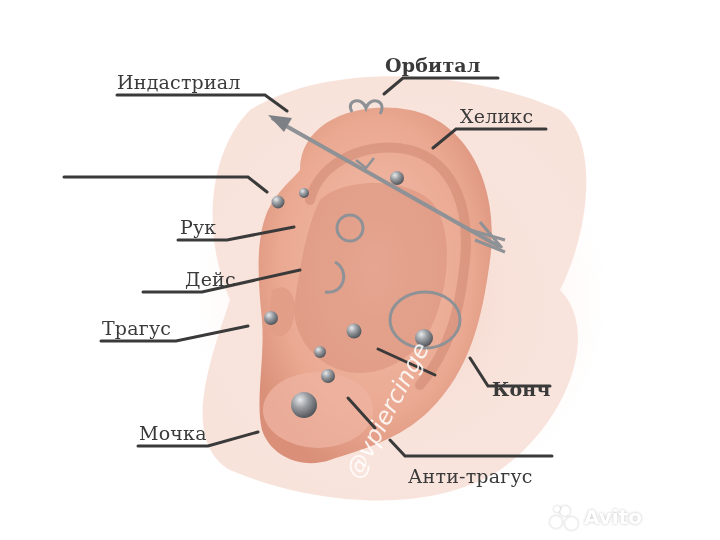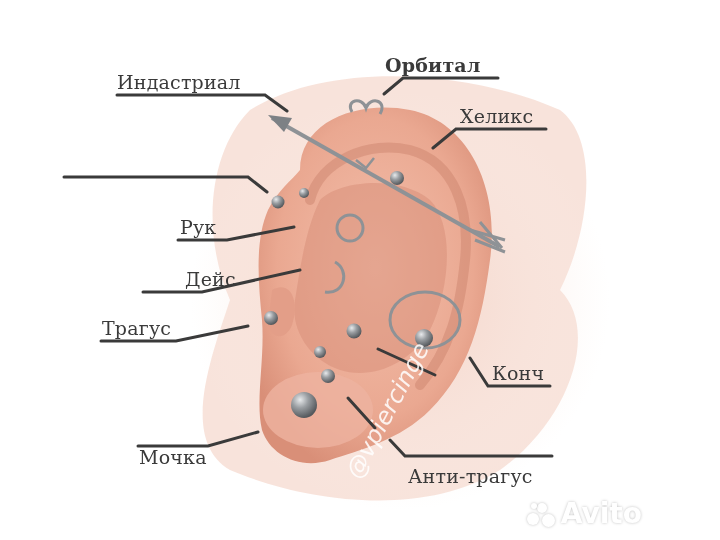--- a/index.html
+++ b/index.html
@@ -6,21 +6,21 @@
   body { width: 720px; height: 540px; position: relative; overflow: hidden;
          font-family: "DejaVu Serif", serif; }
   .canvas { position: absolute; left: 0; top: 0; width: 656px; height: 540px; }
   .label { position: absolute; font-family: "DejaVu Serif", serif; font-size: 19px;
            color: #3a3a3a; letter-spacing: 0.2px; white-space: nowrap; line-height: 1; }
   .watermark { position: absolute; font-family: "DejaVu Sans", sans-serif;
                font-size: 24px; color: rgba(255,255,255,0.85); transform: rotate(-62deg);
                transform-origin: left top; font-style: italic; }
   .avito { position: absolute; right: 14px; bottom: 10px; display: flex; align-items: center;
            gap: 4px; color: #ffffff; font-family: "DejaVu Sans", sans-serif; font-weight: bold;
-           font-size: 28px; text-shadow: 0 0 3px rgba(0,0,0,0.25); justify-content: space-between; }
+           font-size: 20px; text-shadow: 0 0 3px rgba(0,0,0,0.25); justify-content: space-between; }
   .avito .dots { position: relative; width: 30px; height: 26px; }
   .avito .dots span { position: absolute; border-radius: 50%; background: #fff;
                       box-shadow: 0 0 3px rgba(0,0,0,0.25); }
 </style>
 </head>
 <body>
 
 <div class="canvas">
   <svg width="720" height="540" viewBox="0 0 720 540">
     <defs>
@@ -101,22 +101,22 @@
     </g>
   </svg>
 
   
   <div class="label" style="left:117px; top:73px;">Индастриал</div>
   <div class="label" style="left:385px; top:56px;font-weight:bold;">Орбитал</div>
   <div class="label" style="left:460px; top:107px;">Хеликс</div>
   <div class="label" style="left:180px; top:218px;">Рук</div>
   <div class="label" style="left:145px; top:270px;margin-left:40px;">Дейс</div>
   <div class="label" style="left:102px; top:319px;">Трагус</div>
-  <div class="label" style="left:492px; top:364px;">Конч</div>
-  <div class="label" style="left:139px; top:448px;">Мочка</div>
+  <div class="label" style="left:492px; top:380px;font-weight:bold;">Конч</div>
+  <div class="label" style="left:139px; top:424px;">Мочка</div>
   <div class="label" style="left:408px; top:419px;margin-top:48px;">Анти-трагус</div>
 
   
   <div class="watermark" style="left:340px; top:470px;">@vpiercinge</div>
 
   
   <div class="avito">
     <div class="dots">
       <span style="left:0; top:12px; width:12px; height:12px;"></span>
       <span style="left:10px; top:2px; width:10px; height:10px;"></span>

